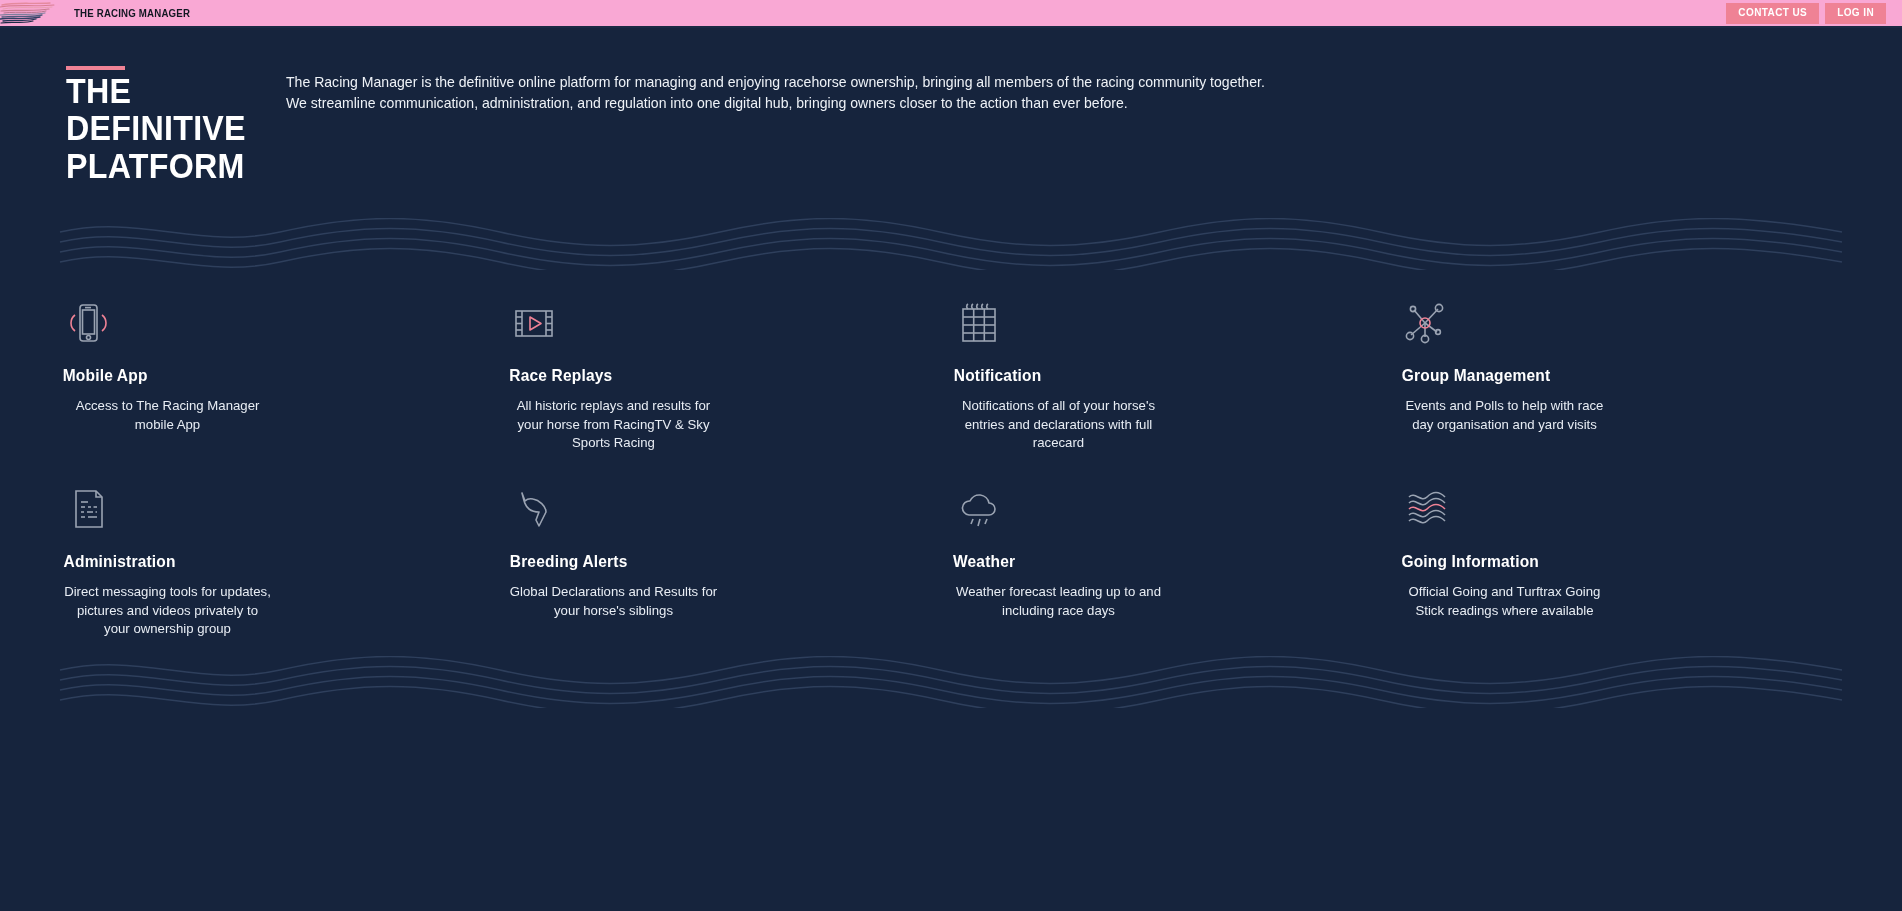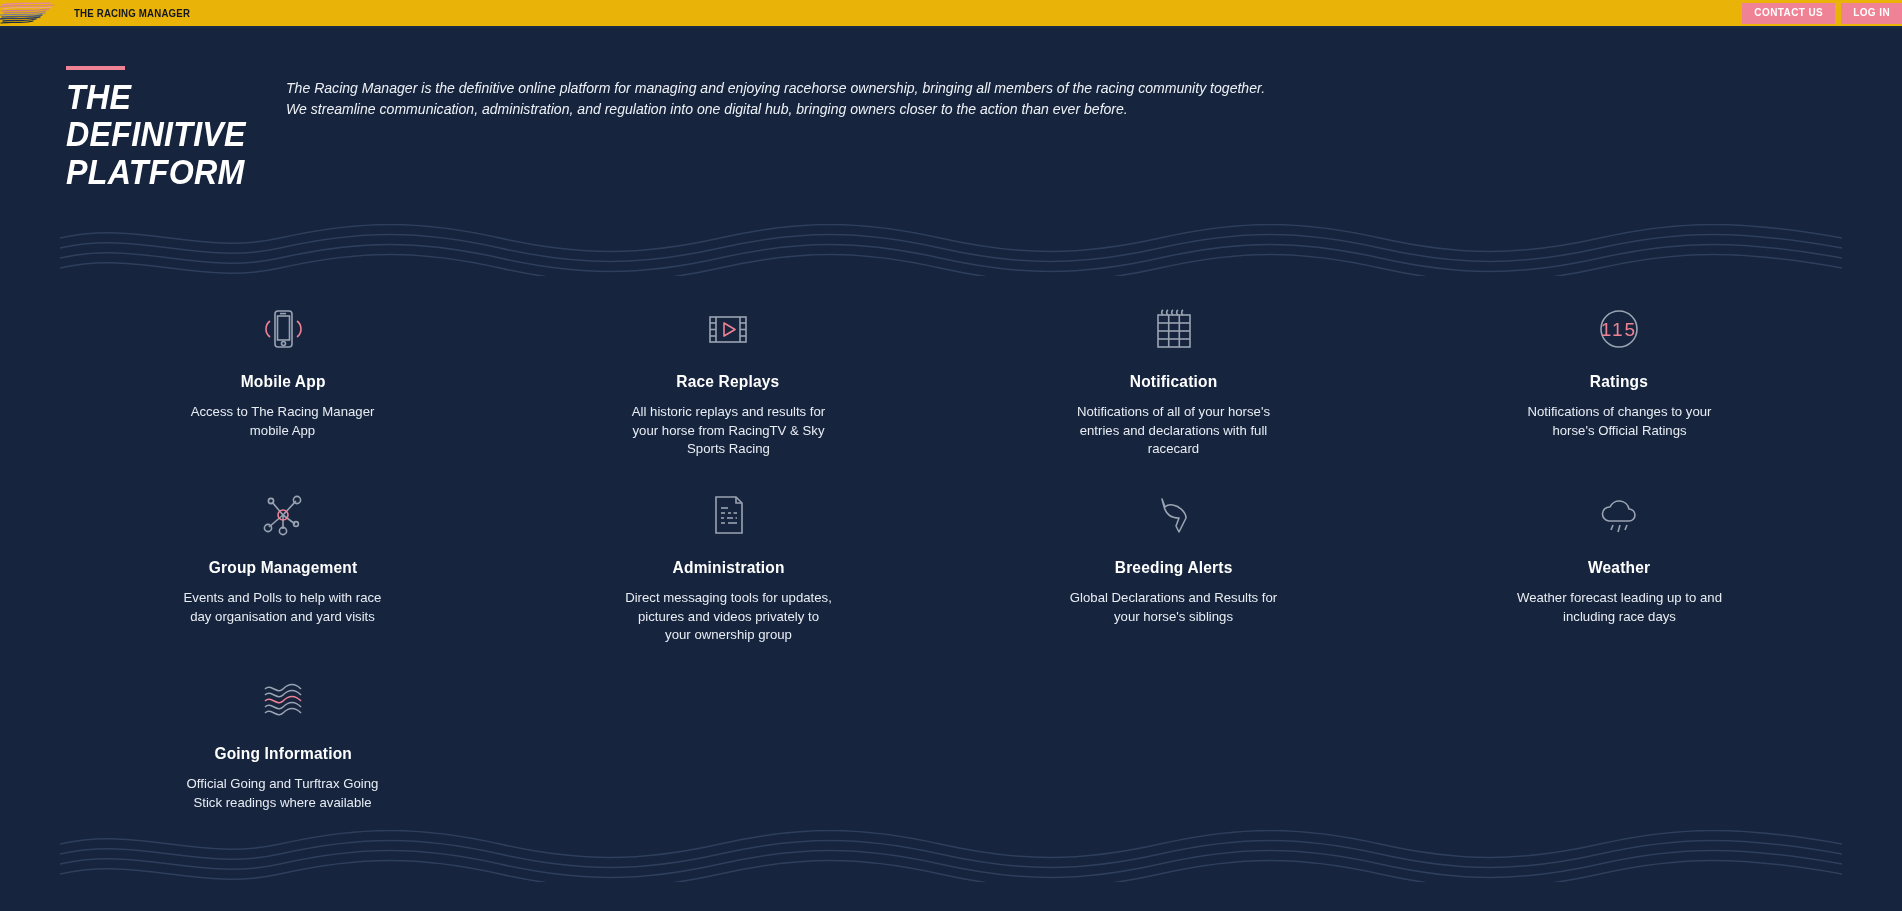--- a/index.html
+++ b/index.html
@@ -8,21 +8,21 @@
     height: 911px;
     overflow: hidden;
     background: #16243d;
     font-family: "Liberation Sans", sans-serif;
   }
 
   
   .topbar {
     position: relative;
     height: 28px;
-    background: #eab308;
+    background: #f9a8d4;
     display: flex;
     align-items: center;
     border-bottom: 2px solid #1b2a44;
   }
   .logo-wrap {
     display: flex;
     align-items: center;
     height: 28px;
     padding-left: 0px;
   }
@@ -33,21 +33,21 @@
     font-weight: bold;
     letter-spacing: 0.2px;
     color: #111722;
     transform: scaleX(0.88);
     transform-origin: left center;
     white-space: nowrap;
     margin-left: 6px;
   }
   .topbar-actions {
     position: absolute;
-    right: 0;
+    right: 16px;
     top: 3px;
     display: flex;
     gap: 6px;
   }
   .pill-btn {
     background: #ef8295;
     color: #ffffff;
     border: none;
     font-family: "Liberation Sans", sans-serif;
     font-size: 10px;
@@ -66,22 +66,21 @@
   }
   .accent-bar {
     width: 59px;
     height: 4px;
     background: #ef8295;
     margin-left: 66px;
     margin-top: 20px;
   }
   .hero-row {
     display: flex;
-    margin-top: 8px;
-    font-style: italic;
+    margin-top: 2px;
   }
   .hero-title {
     width: 220px;
     margin-left: 66px;
     font-family: "Liberation Sans Narrow", "Liberation Sans", sans-serif;
     font-size: 35px;
     font-weight: bold;
     line-height: 1.07;
     color: #ffffff;
     letter-spacing: 0.3px;
@@ -110,21 +109,21 @@
   
   .grid {
     display: grid;
     grid-template-columns: repeat(4, 1fr);
     row-gap: 26px;
     padding: 22px 60px 0 60px;
   }
   .cell {
     display: flex;
     flex-direction: column;
-    align-items: center;
+    align-items: flex-start;
     text-align: center;
   }
   .icon-box {
     height: 62px;
     display: flex;
     align-items: center;
     justify-content: center;
     margin-bottom: 12px;
   }
   .cell-title {
@@ -250,30 +249,20 @@
         <path class="stroke" d="M27 14 a3 3 0 0 1 0 -5" stroke-width="1.3"></path>
         <path class="stroke" d="M32 14 a3 3 0 0 1 0 -5" stroke-width="1.3"></path>
         <path class="stroke" d="M37 14 a3 3 0 0 1 0 -5" stroke-width="1.3"></path>
       </svg>
     </div>
     <div class="cell-title">Notification</div>
     <div class="cell-desc">Notifications of all of your horse's entries and declarations with full racecard</div>
   </div>
 
 
-  <div class="cell">
-    <div class="icon-box">
-      <svg width="56" height="56" viewBox="0 0 56 56">
-        <circle class="stroke" cx="28" cy="28" r="18"></circle>
-        <text class="pink-text" x="28" y="35" text-anchor="middle">115</text>
-      </svg>
-    </div>
-    <div class="cell-title">Ratings</div>
-    <div class="cell-desc">Notifications of changes to your horse's Official Ratings</div>
-  </div>
 
   <div class="cell">
     <div class="icon-box">
       <svg width="56" height="56" viewBox="0 0 56 56">
         <line class="stroke" x1="28" y1="28" x2="17" y2="15" stroke-width="1.2"></line>
         <line class="stroke" x1="28" y1="28" x2="41" y2="14" stroke-width="1.2"></line>
         <line class="stroke" x1="28" y1="28" x2="14" y2="40" stroke-width="1.2"></line>
         <line class="stroke" x1="28" y1="28" x2="40" y2="37" stroke-width="1.2"></line>
         <line class="stroke" x1="28" y1="28" x2="28" y2="42" stroke-width="1.2"></line>
         <circle class="stroke-pink" cx="28" cy="28" r="5"></circle>

